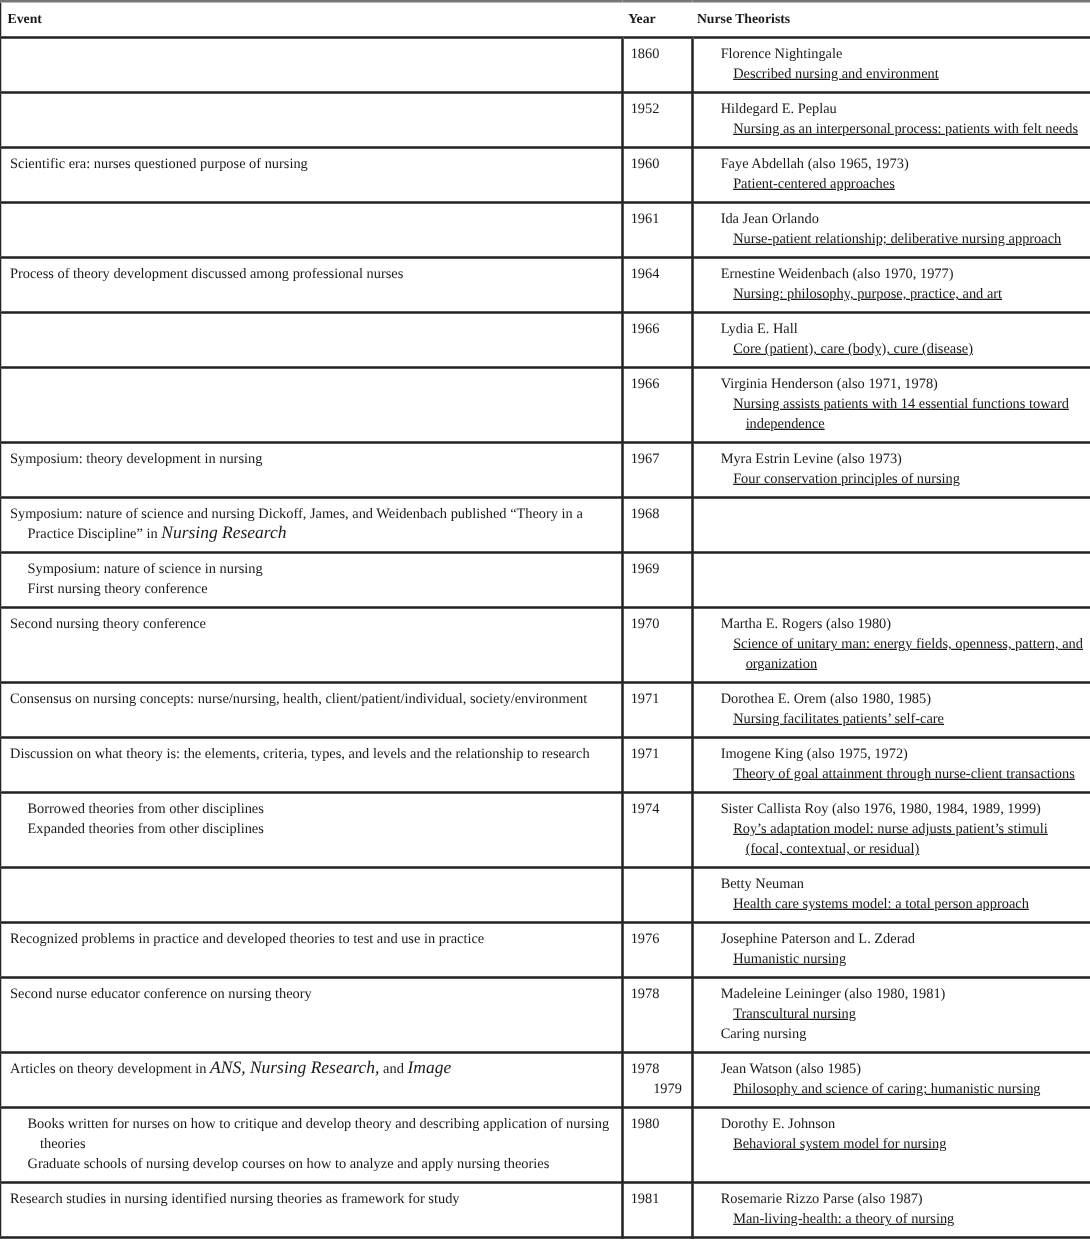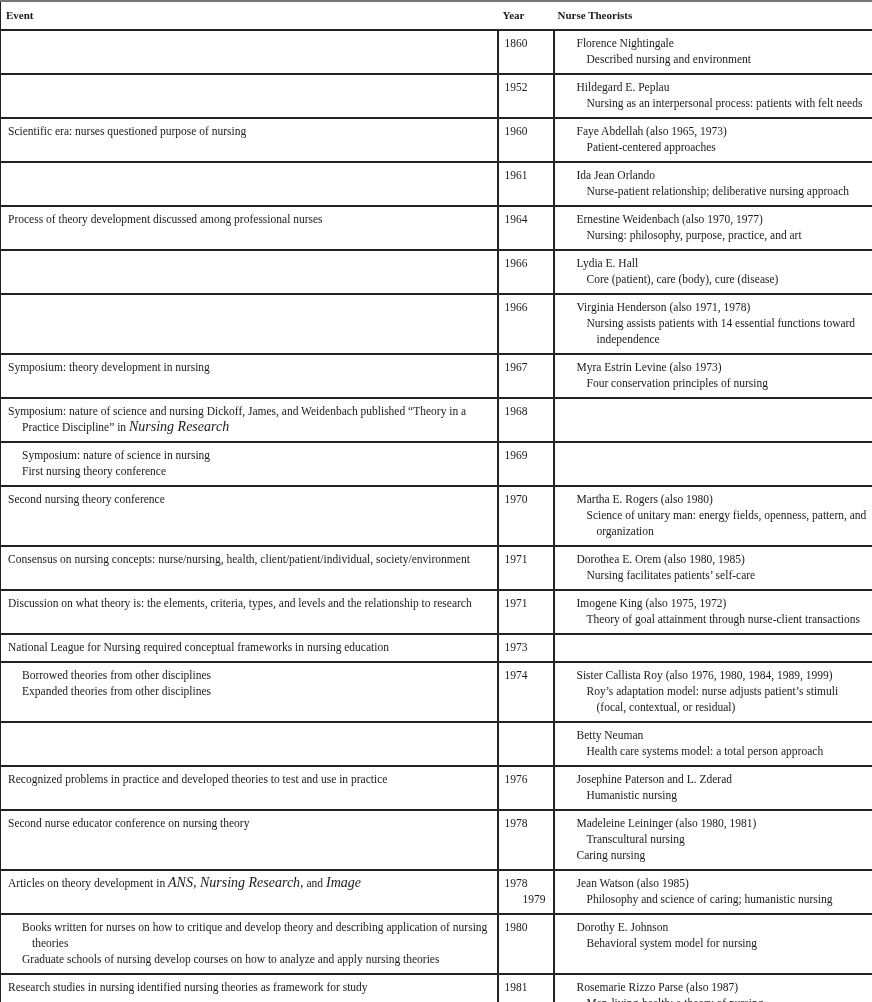--- a/index.html
+++ b/index.html
@@ -13,21 +13,21 @@
   thead th.h-theo { padding-left: 4px; }
   tbody td { vertical-align: top; padding: 4px 5px 6px 7px; border-bottom: 2px solid #222; }
   tbody td.event { border-left: 1.5px solid #222; border-right: 2px solid #222; }
   tbody td.year { border-right: 2px solid #222; padding-left: 6px; }
   tbody td.theo { padding-left: 22px; }
   tr.boxed td.theo { border-right: 1.5px solid #222; }
   .line { display: block; }
   .ind { padding-left: 14px; }
   .hang { padding-left: 14px; text-indent: -14px; display: block; }
   .hang2 { padding-left: 24px; text-indent: -10px; display: block; }
-  .sub-hang { padding-left: 20px; text-indent: -10px; display: block; }
+  .sub-hang { padding-left: 20px; text-indent: -10px; display: block; text-decoration: underline; }
   .year-2 { display: block; text-align: right; padding-right: 2px; }
   i { font-style: italic; font-size: 14px; }
 </style>
 </head>
 <body>
 
 <table>
   <colgroup>
       <col class="c-event">
       <col class="c-year">
@@ -189,29 +189,20 @@
         </td>
       <td class="year">
           <span class="line">1971</span>
         </td>
       <td class="theo">
         <span class="line">Imogene King (also 1975, 1972)</span>
         <span class="sub-hang">Theory of goal attainment through nurse-client transactions</span>
       </td>
     </tr>
 
-    <tr>
-      <td class="event">
-          <span class="hang">National League for Nursing required conceptual frameworks in nursing education</span>
-        </td>
-      <td class="year">
-          <span class="line">1973</span>
-        </td>
-      <td class="theo"></td>
-    </tr>
 
     <tr>
       <td class="event">
         <span class="line ind">Borrowed theories from other disciplines</span>
         <span class="line ind">Expanded theories from other disciplines</span>
       </td>
       <td class="year">
           <span class="line">1974</span>
         </td>
       <td class="theo">

